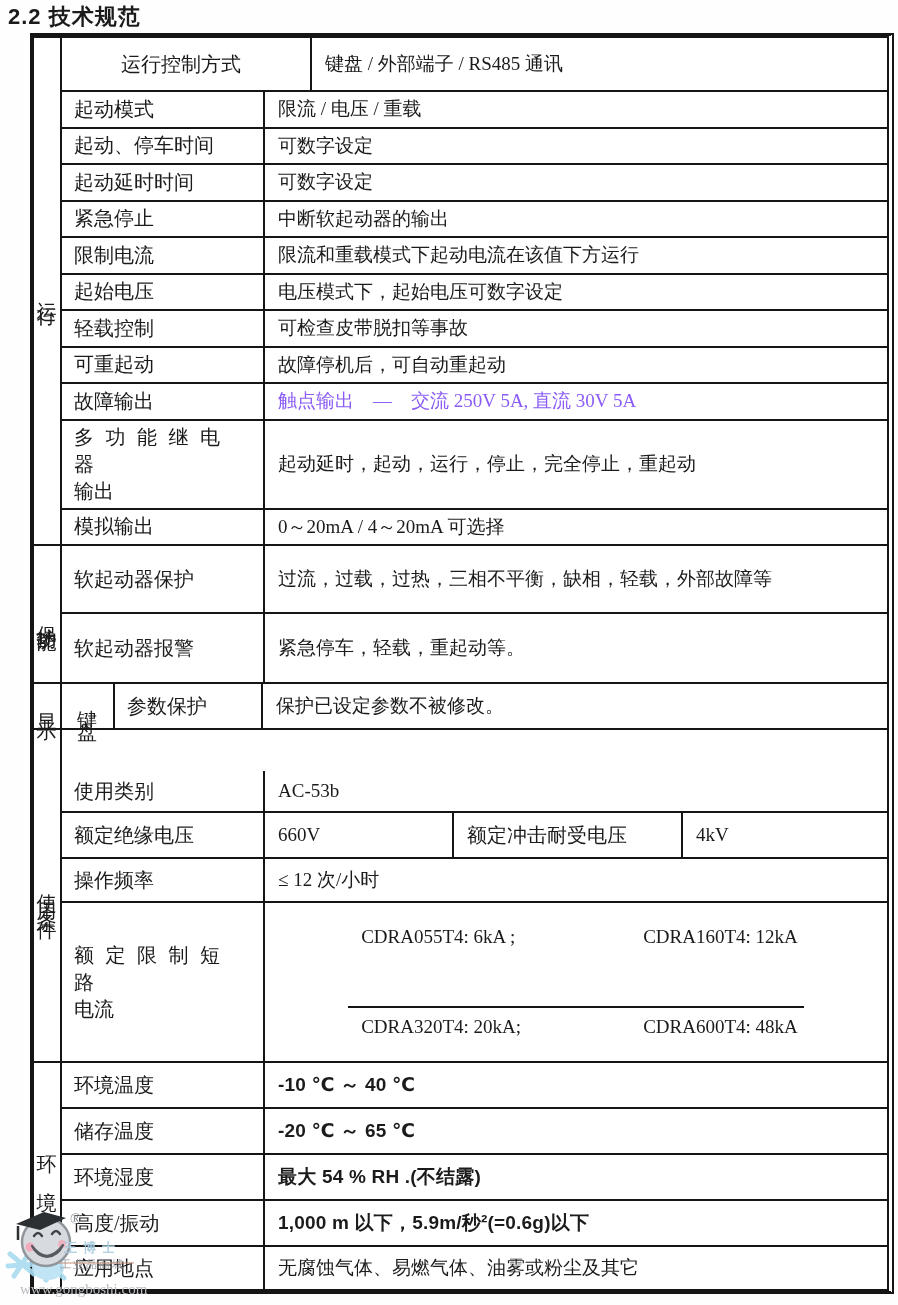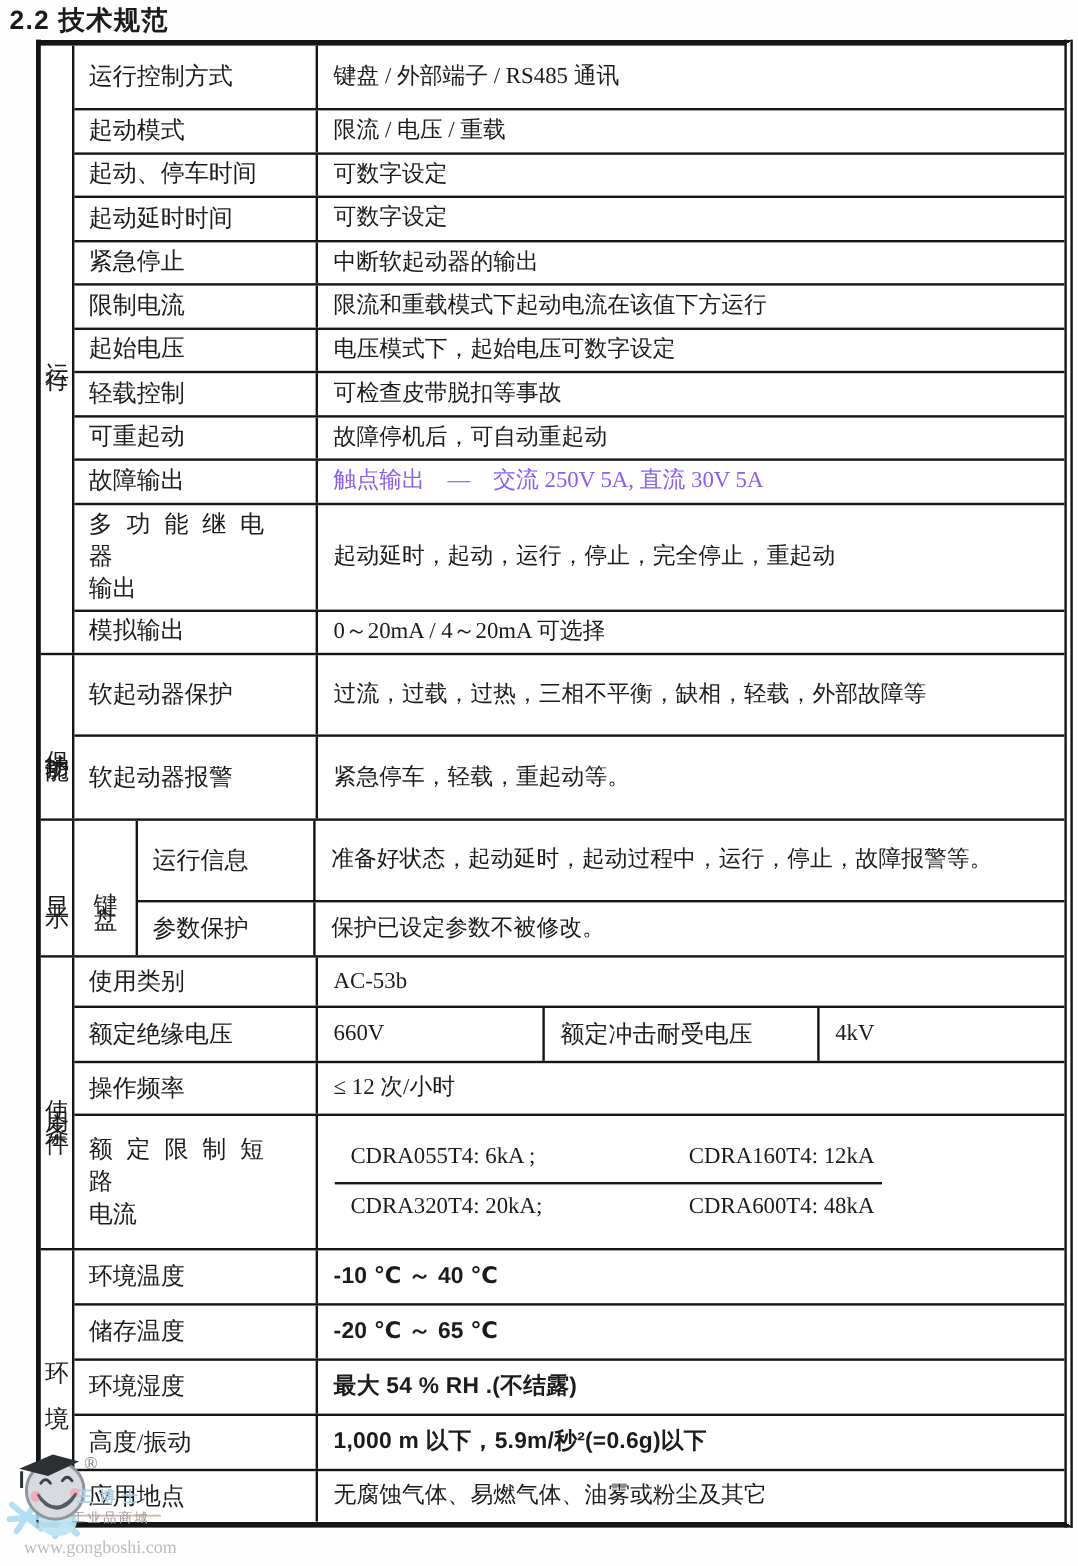--- a/index.html
+++ b/index.html
@@ -71,28 +71,28 @@
     font-family:"Liberation Sans","DejaVu Sans",sans-serif;
     font-weight:bold;font-size:19px;letter-spacing:0.2px;
   }
   
   .val.split{padding:0;align-items:stretch;}
   .scell{display:flex;align-items:center;padding:3px 6px 3px 13px;box-sizing:border-box;}
   .s1{flex:0 0 187px;width:187px;}
   .s2{flex:0 0 231px;width:231px;border-left:2px solid var(--bd);border-right:2px solid var(--bd);font-size:20px;}
   .s3{flex:1 1 auto;}
   
-  .val.stack{padding:14px;flex-direction:column;align-items:flex-start;}
+  .val.stack{padding:14px;flex-direction:column;align-items:center;gap:48px;}
   .srow{flex:1 1 auto;display:flex;align-items:center;padding:3px 6px 3px 13px;box-sizing:border-box;min-height:41px;}
   .srow + .srow{border-top:2px solid var(--bd);}
   .c1{flex:0 0 282px;width:282px;}
   .c2{flex:1 1 auto;}
   
-  .h52{min-height:52px;} .h34{min-height:34px;} .h68{min-height:68px;}
-  .h66{min-height:66px;} .h44{min-height:44px;} .h40{min-height:40px;}
+  .h52{min-height:52px;margin-left:47px;} .h34{min-height:34px;} .h68{min-height:68px;}
+  .h66{min-height:66px;} .h44{min-height:44px;} .h40{min-height:40px;margin-top:41px;}
   .h42{min-height:42px;} .h86{min-height:86px;}
   
   .wm{position:absolute;left:4px;top:1202px;width:240px;height:102px;pointer-events:none;}
 </style>
 </head>
 <body>
 
 <h1 class="title">2.2 技术规范</h1>
 
 <div class="tbl">
@@ -173,24 +173,20 @@
   </div>
 
   <div class="section">
     <div class="gcell">
       <span class="vtext ls8">显示</span>
     </div>
     <div class="kbcell">
       <span class="vtext ls12">键盘</span>
     </div>
     <div class="rows">
-      <div class="row h66">
-        <div class="lbl narrow">运行信息</div>
-        <div class="val">准备好状态，起动延时，起动过程中，运行，停止，故障报警等。</div>
-      </div>
       <div class="row h44">
         <div class="lbl narrow">参数保护</div>
         <div class="val">保护已设定参数不被修改。</div>
       </div>
     </div>
   </div>
 
   <div class="section">
     <div class="gcell">
       <span class="vtext ls8">使用条件</span>

